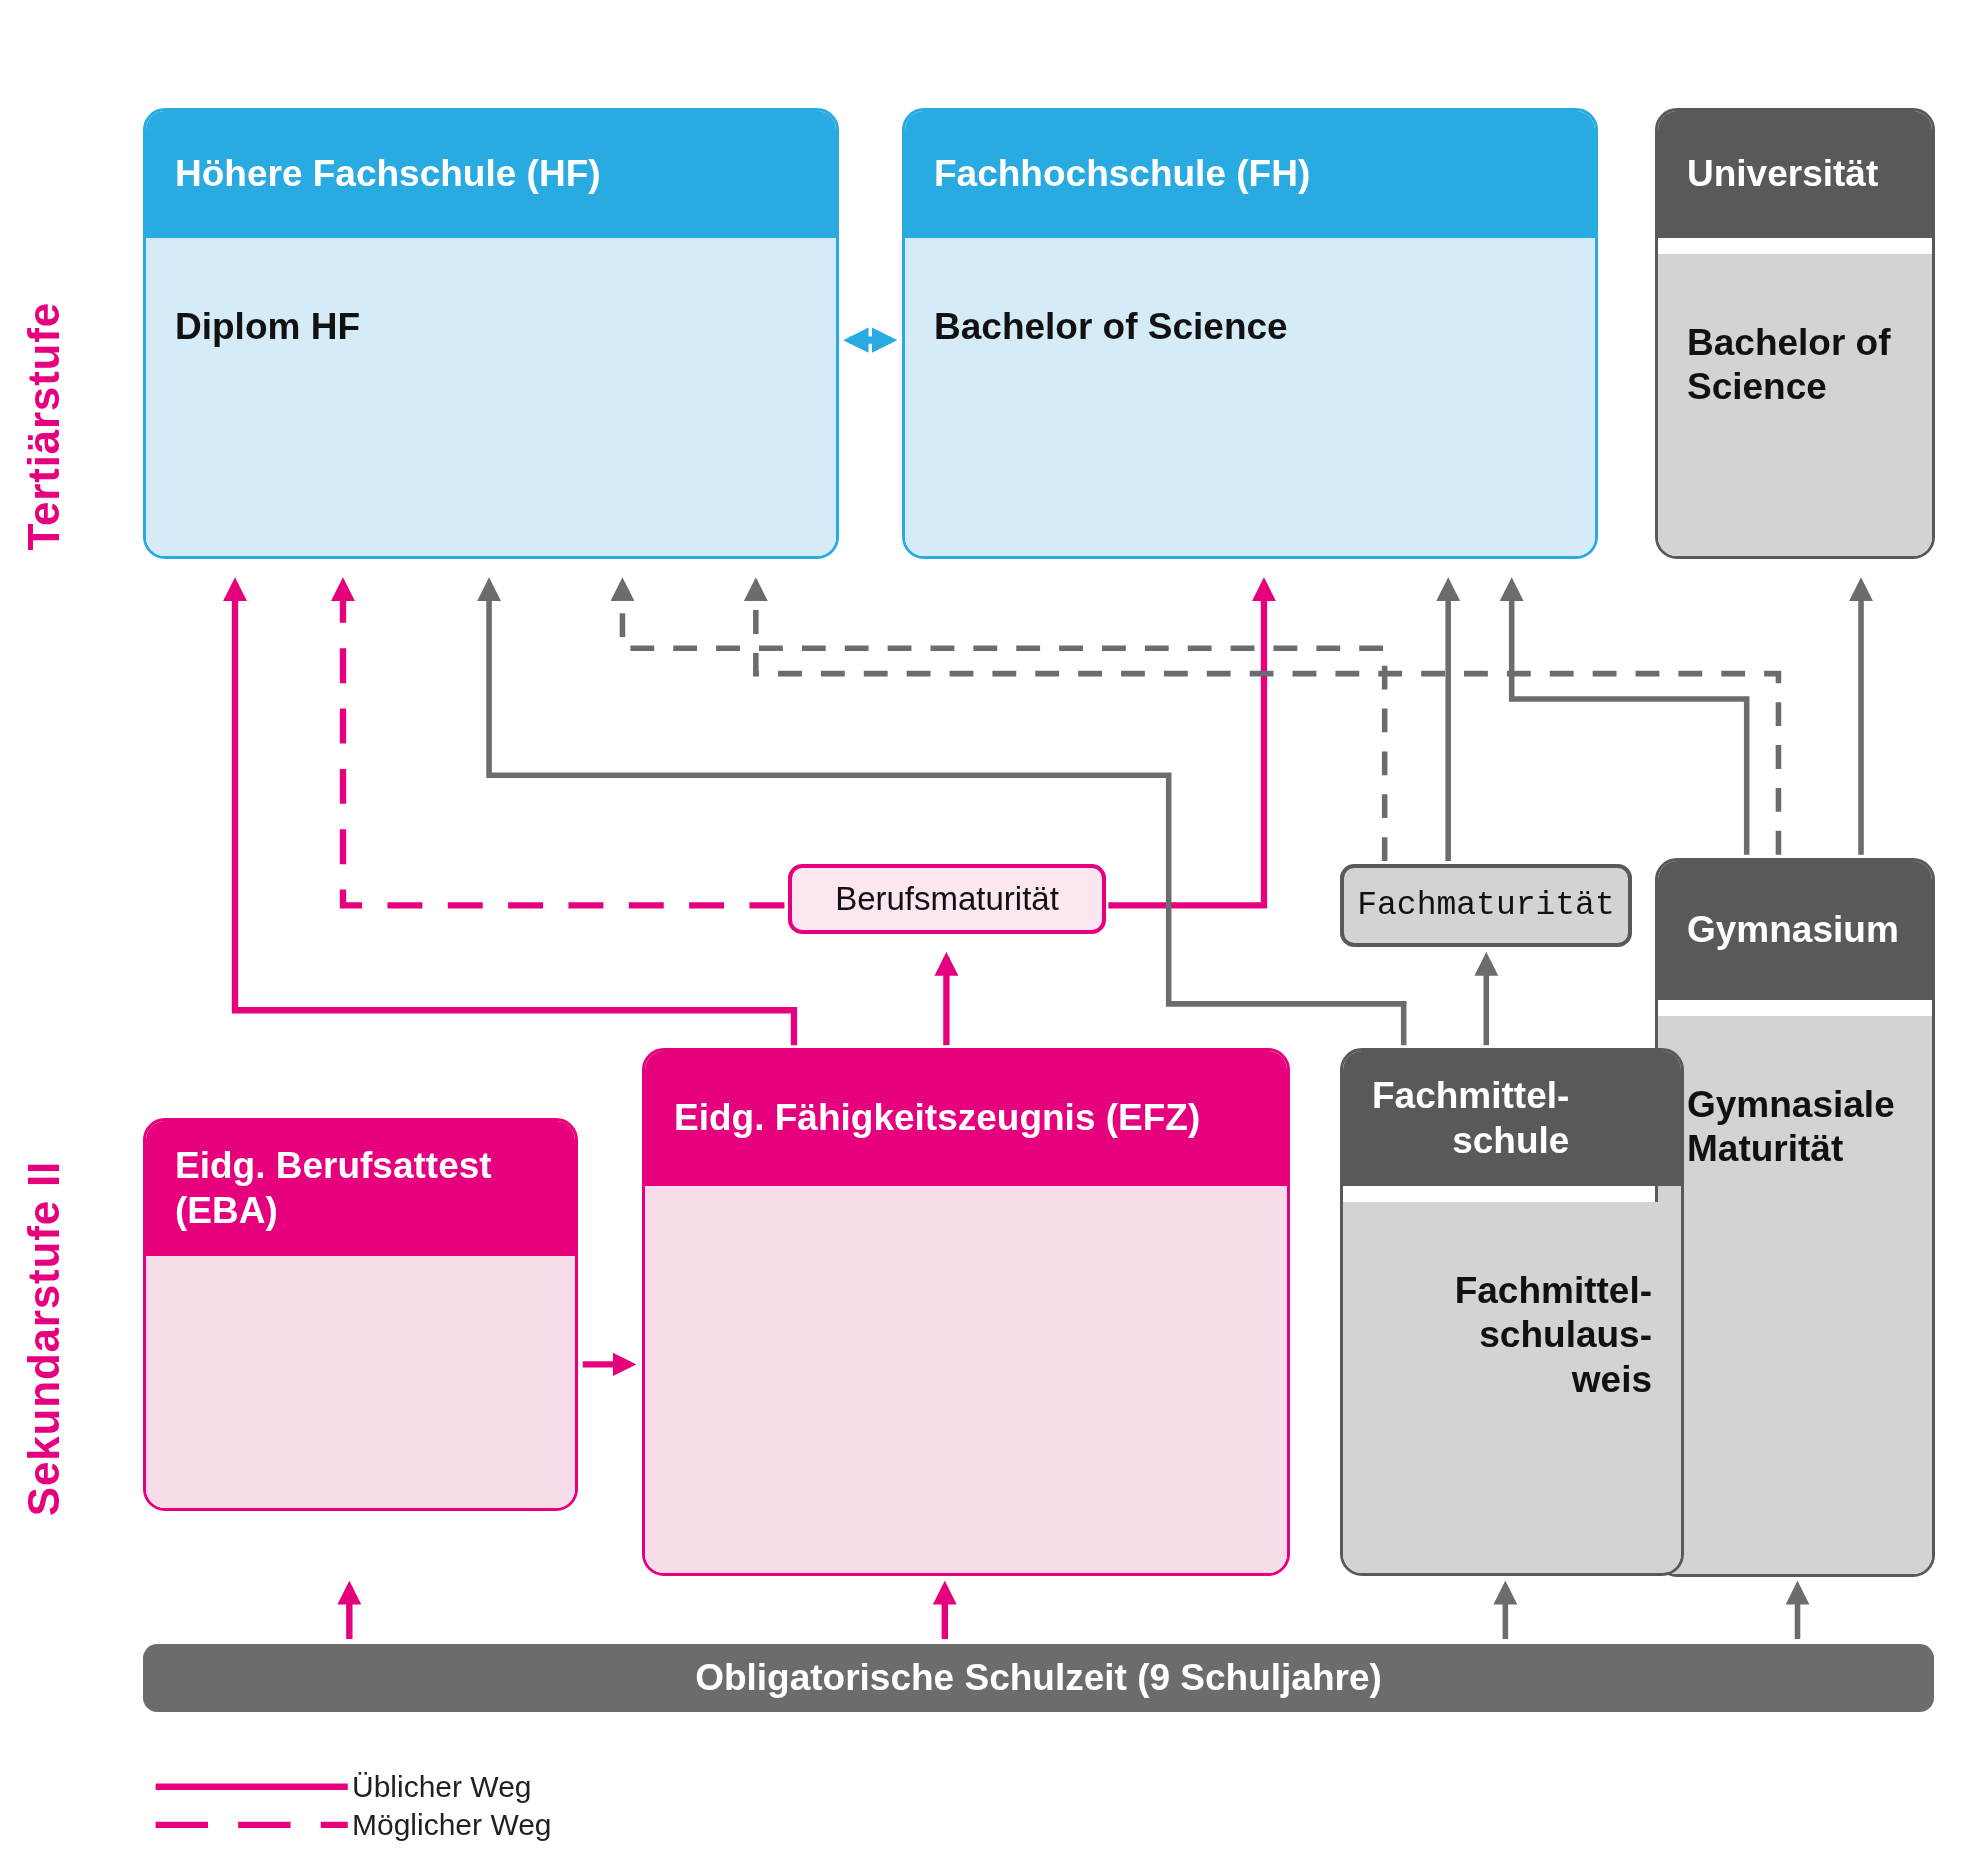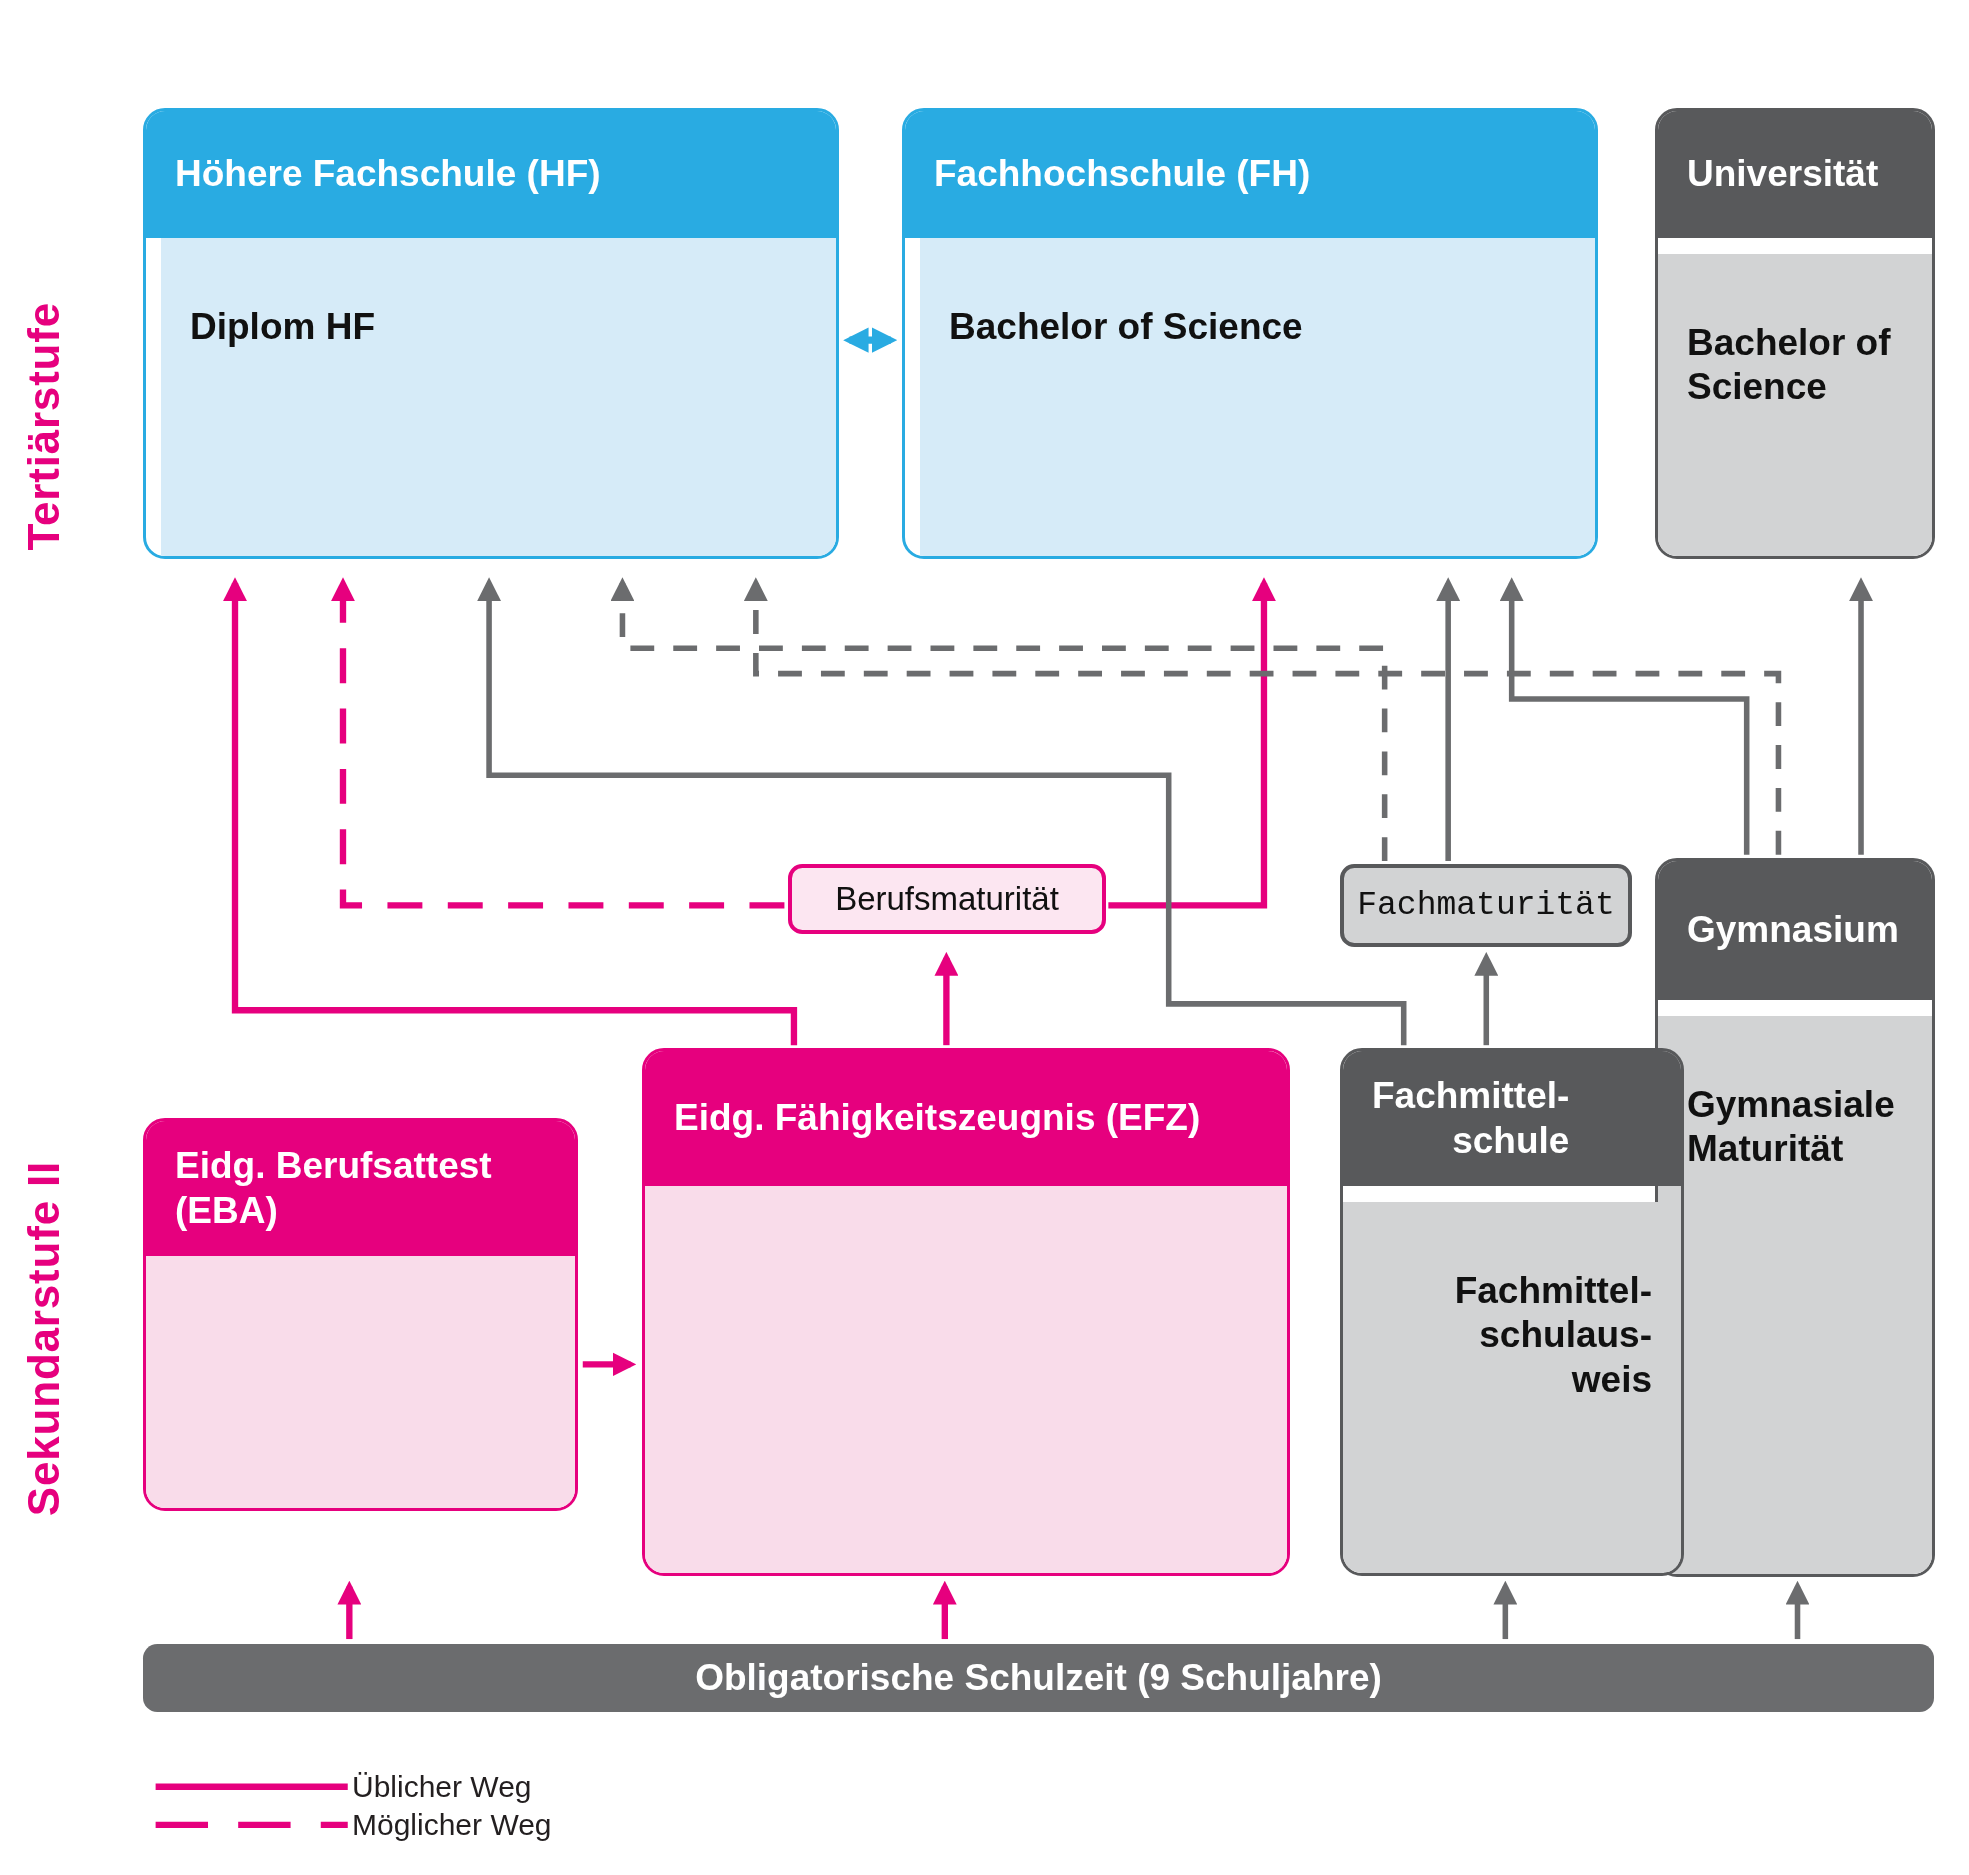--- a/index.html
+++ b/index.html
@@ -7,21 +7,21 @@
   .canvas { position:relative; width:1969px; height:1876px; background:#ffffff; overflow:hidden; }
 
   .box { position:absolute; border-radius:22px; overflow:hidden; display:flex; flex-direction:column; }
   .box .hdr { display:flex; align-items:center; padding:0 29px; color:#ffffff; font-weight:bold;
               font-size:37px; line-height:1.2; white-space:pre-line; flex:0 0 auto; }
   .box .bd  { flex:1 1 auto; padding:67px 29px 29px; font-weight:bold; font-size:37px; line-height:1.2;
               color:#111111; white-space:pre-line; }
 
   .box-blue { border:3.2px solid #29abe2; }
   .box-blue .hdr { background:#29abe2; }
-  .box-blue .bd  { background:#d6ebf8;margin-left:15px; }
+  .box-blue .bd  { background:#d6ebf8; }
 
   .box-pink { border:3.2px solid #e6007e; }
   .box-pink .hdr { background:#e6007e; }
   .box-pink .bd  { background:#f9dcea; }
 
   .box-gray { border:3.2px solid #58595b; }
   .box-gray .hdr { background:#58595b; }
   .box-gray .bd  { background:#d2d3d4;margin-top:16px; }
 
   .hf  { left:143px;  top:108px;  width:696px; height:451px; }

